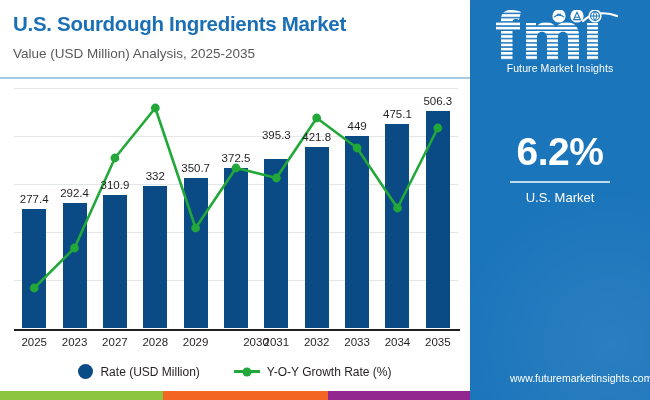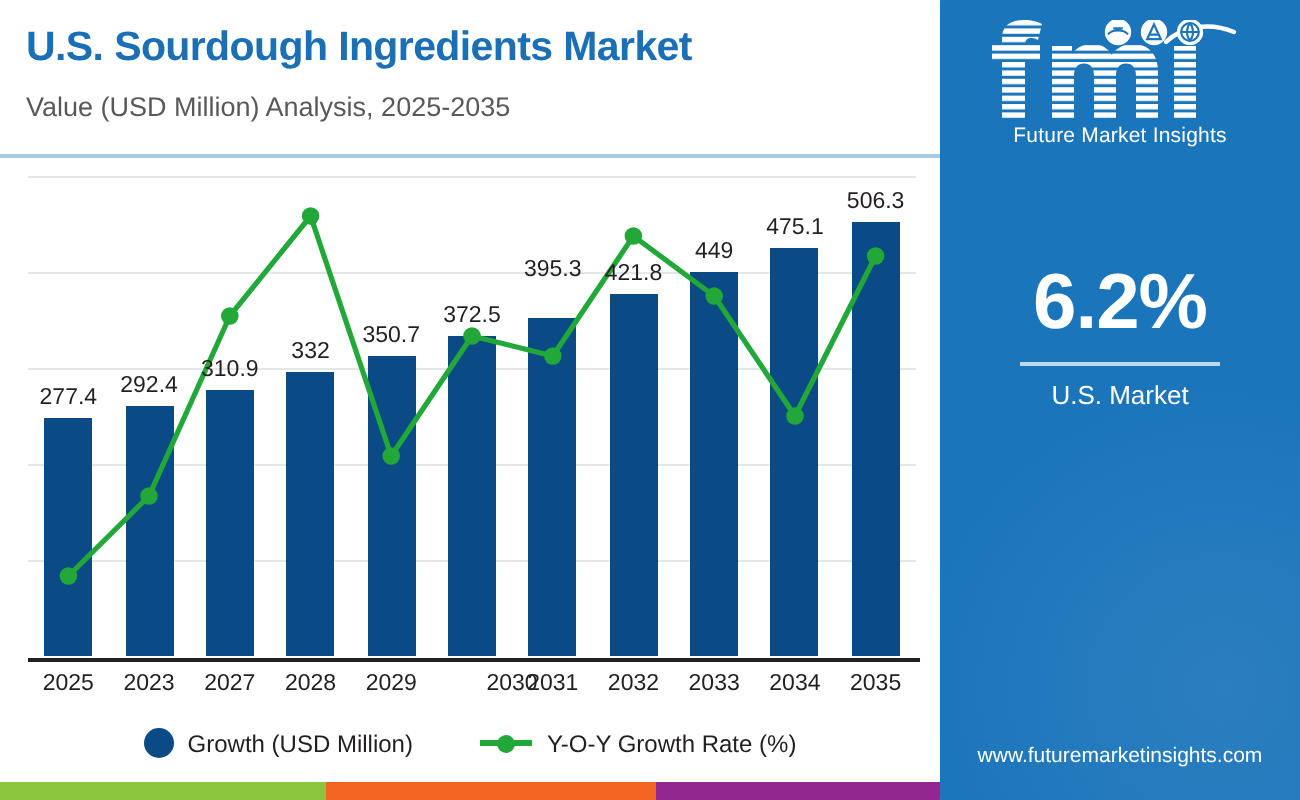--- a/index.html
+++ b/index.html
@@ -92,22 +92,22 @@
   }
   .cagr-sub1 {
     position:absolute; left:0; top:190px; width:180px; text-align:center;
     color:#ffffff; font-size:13px;
   }
   .cagr-sub2 {
     position:absolute; left:0; top:209px; width:180px; text-align:center;
     color:#ffffff; font-size:13px;
   }
   .site-url {
-    position:absolute; left:0; top:372px; width:180px; text-align:center;
-    color:#ffffff; font-size:10.5px;
+    position:absolute; left:0; top:372px; width:180px; 
+    color:#ffffff; font-size:10.5px;padding-left:40px;
   }
 
   
   .strip { position:absolute; left:0; bottom:0; height:9px; }
 </style>
 </head>
 <body>
 
 <div id="root">
 
@@ -174,21 +174,21 @@
         <div class="x-label" style="left: 276.364px;">2031</div>
         <div class="x-label" style="left: 316.727px;">2032</div>
         <div class="x-label" style="left: 357.091px;">2033</div>
         <div class="x-label" style="left: 397.455px;">2034</div>
         <div class="x-label" style="left: 437.818px;">2035</div>
       </div>
 
     <div class="legend">
       <div class="legend-item">
         <span class="legend-dot"></span>
-        <span class="legend-text">Growth (USD Million)</span>
+        <span class="legend-text">Rate (USD Million)</span>
       </div>
       <div class="legend-item">
         <span class="legend-line"></span>
         <span class="legend-text">Y-O-Y Growth Rate (%)</span>
       </div>
     </div>
   </div>
 
   <div class="right-pane">
 

